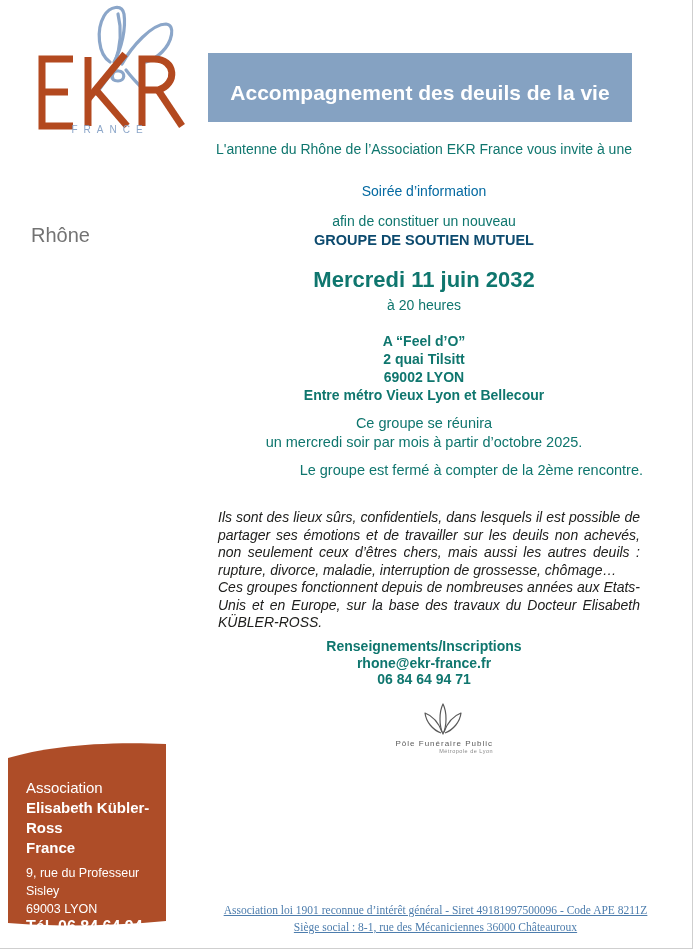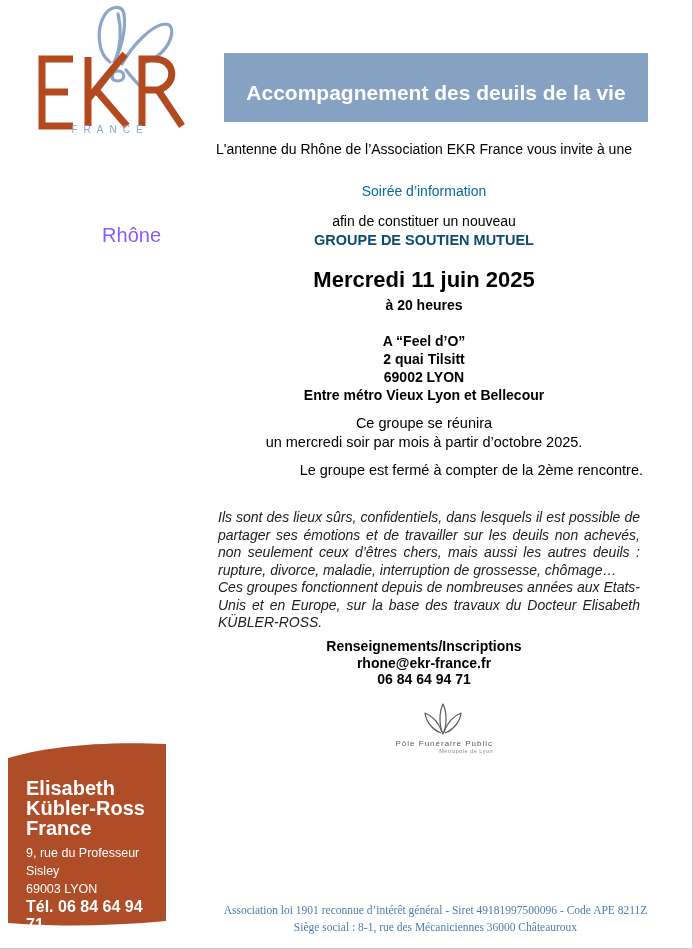--- a/index.html
+++ b/index.html
@@ -15,44 +15,43 @@
   .abs { position: absolute; }
 
   
   .logo-svg { left: 30px; top: 2px; width: 160px; height: 128px; }
   .logo-france {
     left: 35px; top: 124px; width: 150px;
     text-align: center; font-size: 10px; letter-spacing: 6px;
     color: #8ba6c9; font-weight: 400;
   }
   .rhone {
-    left: 31px; top: 224px; width: 130px; text-align: right;
-    color: #8b5cf6; font-size: 20px;
+    left: 31px; top: 224px; width: 130px; text-align: left;
+    color: #737373; font-size: 20px;
   }
 
   
   .banner {
     left: 208px; top: 53px; width: 424px; height: 69px;
     background: #85a2c2;
     display: flex; align-items: center; justify-content: center;
     padding-top: 10px;
-    margin-left: 16px;
   }
   .banner-title {
     color: #ffffff; font-weight: bold; font-size: 21px;
   }
 
   
-  .col { left: 205px; width: 438px; text-align: center; color: #000000; }
+  .col { left: 205px; width: 438px; text-align: center; color: #0f766e; }
   .intro      { top: 141px; font-size: 14px; }
   .soiree     { top: 183px; font-size: 14px; font-weight: normal; color: #0369a1; }
   .afin       { top: 213px; font-size: 14px; }
   .groupe     { top: 232px; font-size: 14.5px; font-weight: bold; color: #0c4a6e; }
   .date       { top: 267px; font-size: 22px; font-weight: bold; }
-  .heure      { top: 297px; font-size: 14px; font-weight: bold; }
+  .heure      { top: 297px; font-size: 14px; font-weight: normal; }
   .venue      { top: 332px; font-size: 14px; font-weight: bold; line-height: 18px; }
   .schedule   { top: 414px; font-size: 14.5px; line-height: 19px; }
   .closed     { top: 462px; font-size: 14.5px; text-align: right; }
   .desc {
     left: 218px; top: 509px; width: 422px;
     font-size: 14px; font-style: italic; line-height: 17.5px;
     text-align: justify; color: #20201e;
   }
   .contact    { top: 638px; font-size: 14px; font-weight: bold; line-height: 16.5px; }
 
@@ -63,30 +62,30 @@
   .partner-sub  { font-size: 5.5px; letter-spacing: 0.5px; color: #8a8a8a; }
 
   
   .address-box { left: 8px; top: 740px; width: 158px; height: 188px; }
   .address-box svg { position: absolute; left: 0; top: 0; }
   .address-text {
     position: absolute; left: 18px; top: 38px; width: 135px;
     color: #ffffff;
   }
   .addr-l1 { font-size: 15px; line-height: 20px; }
-  .addr-l2, .addr-l3 { font-size: 20px; font-weight: bold; line-height: 20px; }
+  .addr-l2, .addr-l3 { font-size: 15px; font-weight: bold; line-height: 20px; }
   .addr-gap { height: 6px; }
   .addr-s  { font-size: 12.5px; line-height: 18px; }
   .addr-tel { font-size: 16px; font-weight: bold; line-height: 18px; }
 
   
   .footer {
     left: 183px; top: 902px; width: 505px; text-align: center;
     font-family: "Liberation Serif", serif;
-    font-size: 11.5px; line-height: 17px; color: #4d7dad;
+    font-size: 11.5px; line-height: 17px; color: #4d7dad; text-decoration: underline;
   }
 </style>
 </head>
 <body>
 
 <svg class="abs logo-svg" viewBox="0 0 160 128" overflow="visible" aria-label="EKR">
 
   <g stroke="#8ba6c9" stroke-width="3.2" fill="none" stroke-linecap="round">
     <path d="M80,60 C68,52 66,28 74,14 C80,4 92,2 94,12 C96,26 92,46 84,60"></path>
     <path d="M88,12 C92,28 90,46 85,60"></path>
@@ -111,21 +110,21 @@
 <div class="abs rhone">Rhône</div>
 
 <div class="abs banner">
   <div class="banner-title">Accompagnement des deuils de la vie</div>
 </div>
 
 <div class="abs col intro">L'antenne du Rhône de l’Association EKR France vous invite à une</div>
 <div class="abs col soiree">Soirée d’information</div>
 <div class="abs col afin">afin de constituer un nouveau</div>
 <div class="abs col groupe">GROUPE DE SOUTIEN MUTUEL</div>
-<div class="abs col date">Mercredi 11 juin 2025</div>
+<div class="abs col date">Mercredi 11 juin 2032</div>
 <div class="abs col heure">à 20 heures</div>
 
 <div class="abs col venue">
   <div>A “Feel d’O”</div>
   <div>2 quai Tilsitt</div>
   <div>69002 LYON</div>
   <div>Entre métro Vieux Lyon et Bellecour</div>
 </div>
 
 <div class="abs col schedule">
@@ -156,20 +155,21 @@
   </svg>
   <div class="partner-name">Pôle Funéraire Public</div>
   <div class="partner-sub">Métropole de Lyon</div>
 </div>
 
 <div class="abs address-box">
   <svg width="158" height="188" viewBox="0 0 158 188">
     <path d="M0,18 C35,8 85,1 158,4 L158,181 C105,186 45,187 0,183 Z" fill="#ae4d28"></path>
   </svg>
   <div class="address-text">
+    <div class="addr-l1">Association</div>
     <div class="addr-l2">Elisabeth Kübler-Ross</div>
     <div class="addr-l3">France</div>
     <div class="addr-gap"></div>
     <div class="addr-s">9, rue du Professeur Sisley</div>
     <div class="addr-s">69003 LYON</div>
     <div class="addr-tel">Tél. 06 84 64 94 71</div>
     <div class="addr-s">rhone@ekr-france.fr</div>
 
   </div>
 </div>

